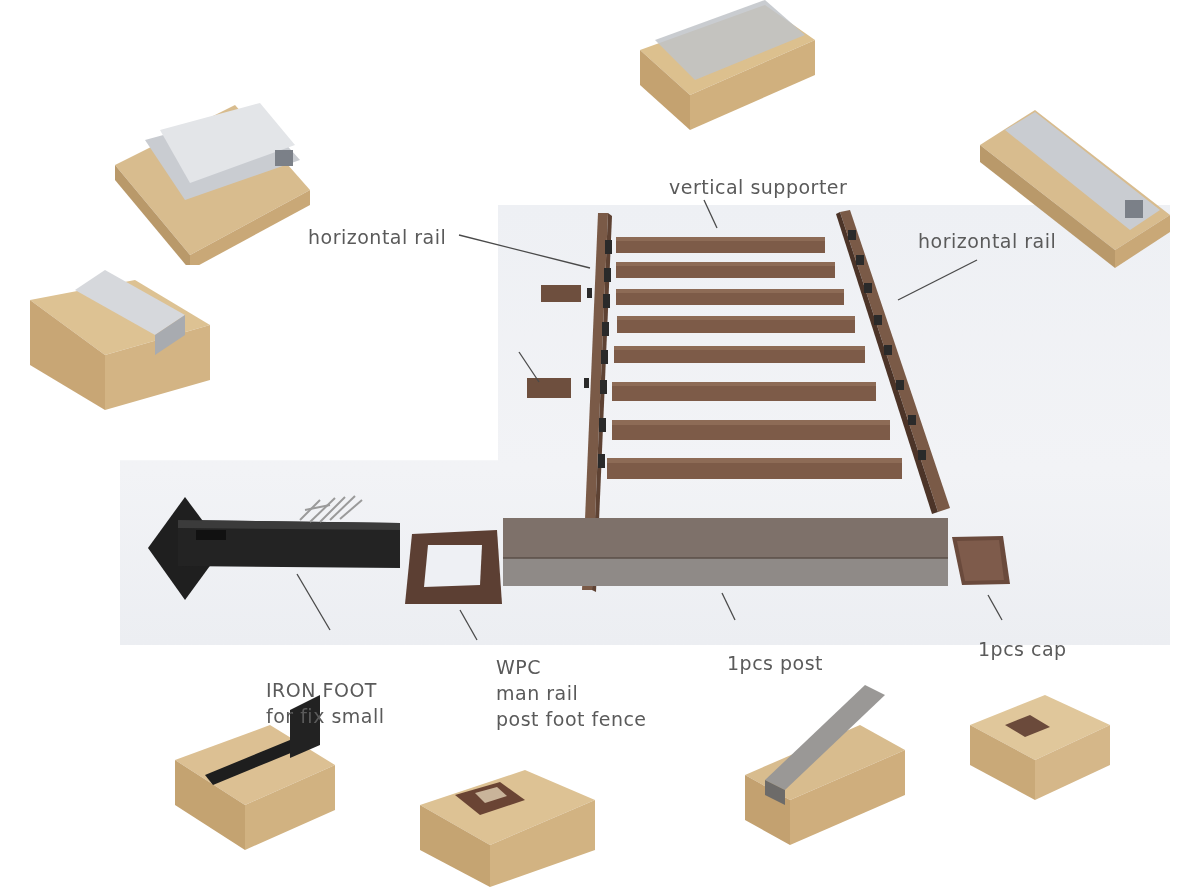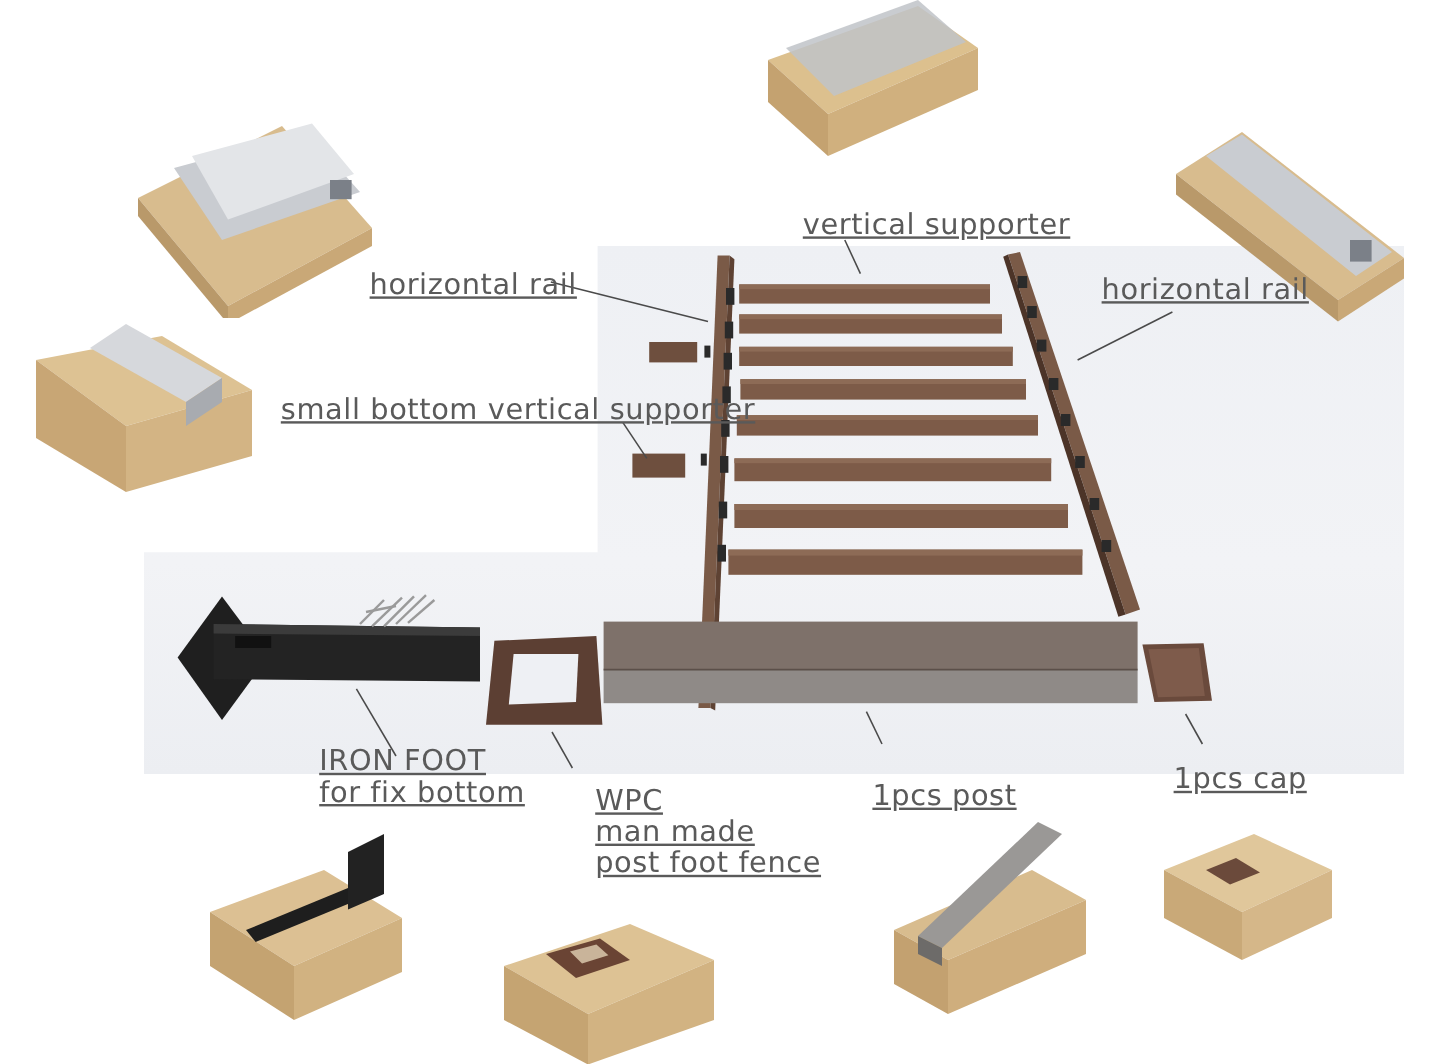--- a/index.html
+++ b/index.html
@@ -1,19 +1,19 @@
 <!DOCTYPE html>
 <html><head>
 <meta charset="utf-8">
 <style>
   html,body{margin:0;padding:0;}
   body{width:1200px;height:887px;position:relative;overflow:hidden;background:#ffffff;font-family:"DejaVu Sans","Liberation Sans",sans-serif;}
   .stage{position:absolute;left:0;top:0;width:1200px;height:887px;}
   .board{position:absolute;left:120px;top:205px;width:1050px;height:440px;background:linear-gradient(180deg,#eef0f4 0%,#f2f3f6 60%,#eceef2 100%);clip-path:polygon(36% 0,100% 0,100% 100%,0 100%,0 58%,36% 58%);}
-  .label{position:absolute;color:#5a5a5a;font-size:24px;letter-spacing:0.5px;line-height:26px;white-space:nowrap;text-decoration:underline;}
+  .label{position:absolute;color:#5a5a5a;font-size:19px;letter-spacing:0.5px;line-height:26px;white-space:nowrap;}
   .label .line{display:block;}
   svg.lines{position:absolute;left:0;top:0;}
   .box{position:absolute;}
 </style>
 </head>
 <body>
 
 <div class="stage">
 
   <div class="board"></div>
@@ -168,29 +168,28 @@
       <line x1="297" y1="574" x2="330" y2="630"></line>
       <line x1="460" y1="610" x2="477" y2="640"></line>
       <line x1="722" y1="593" x2="735" y2="620"></line>
       <line x1="988" y1="595" x2="1002" y2="620"></line>
     </g>
   </svg>
 
   <div class="label" style="left:308px;top:224px">horizontal rail</div>
   <div class="label" style="left:669px;top:174px">vertical supporter</div>
   <div class="label" style="left:918px;top:228px">horizontal rail</div>
-  <div class="label" style="left:234px;top:328px">small bottom vertical supporter</div>
 
-  <div class="label" style="left:266px;top:621px">
+  <div class="label" style="left:266px;top:677px">
     <span class="line">IRON FOOT</span>
-    <span class="line">for fix bottom</span>
+    <span class="line">for fix small</span>
   </div>
 
   <div class="label" style="left:496px;top:654px">
     <span class="line">WPC</span>
-    <span class="line">man made</span>
+    <span class="line">man rail</span>
     <span class="line">post foot fence</span>
   </div>
 
   <div class="label" style="left:727px;top:650px">1pcs post</div>
   <div class="label" style="left:978px;top:636px">1pcs cap</div>
 
 </div>
 
 </body></html>

